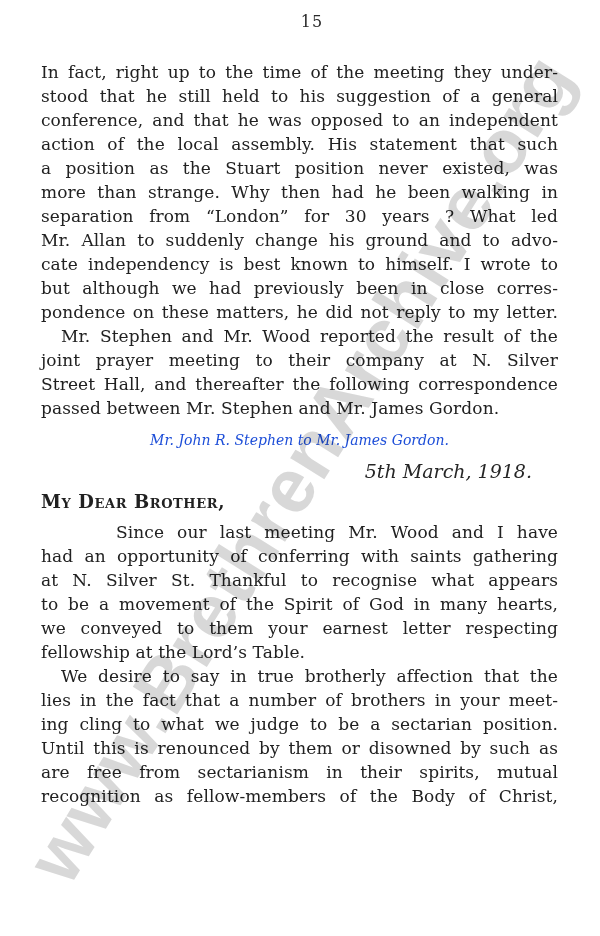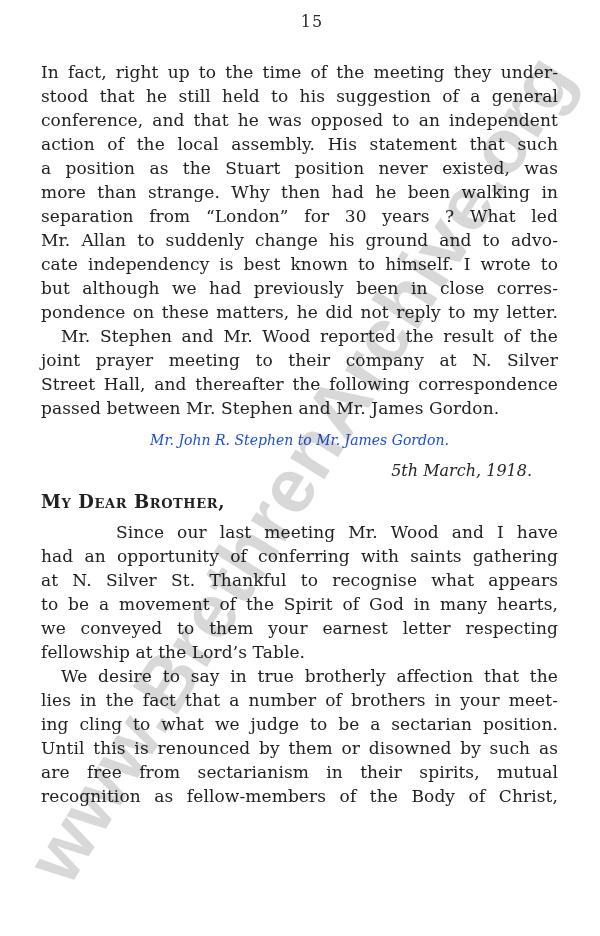--- a/index.html
+++ b/index.html
@@ -50,21 +50,21 @@
     text-align: center;
     font-size: 14px;
     line-height: 26px;
     margin-top: 7px;
     color: #1d4ed8;
   }
   .date {
     font-style: italic;
     text-align: right;
     padding-right: 26px;
-    font-size: 16px;
+    font-size: 19px;
     line-height: 26px;
     margin-top: 5px;
     color: #262626;
   }
   .salutation {
     font-variant: small-caps;
     font-size: 18px;
     line-height: 24px;
     letter-spacing: 0.6px;
     margin-top: 6px;

